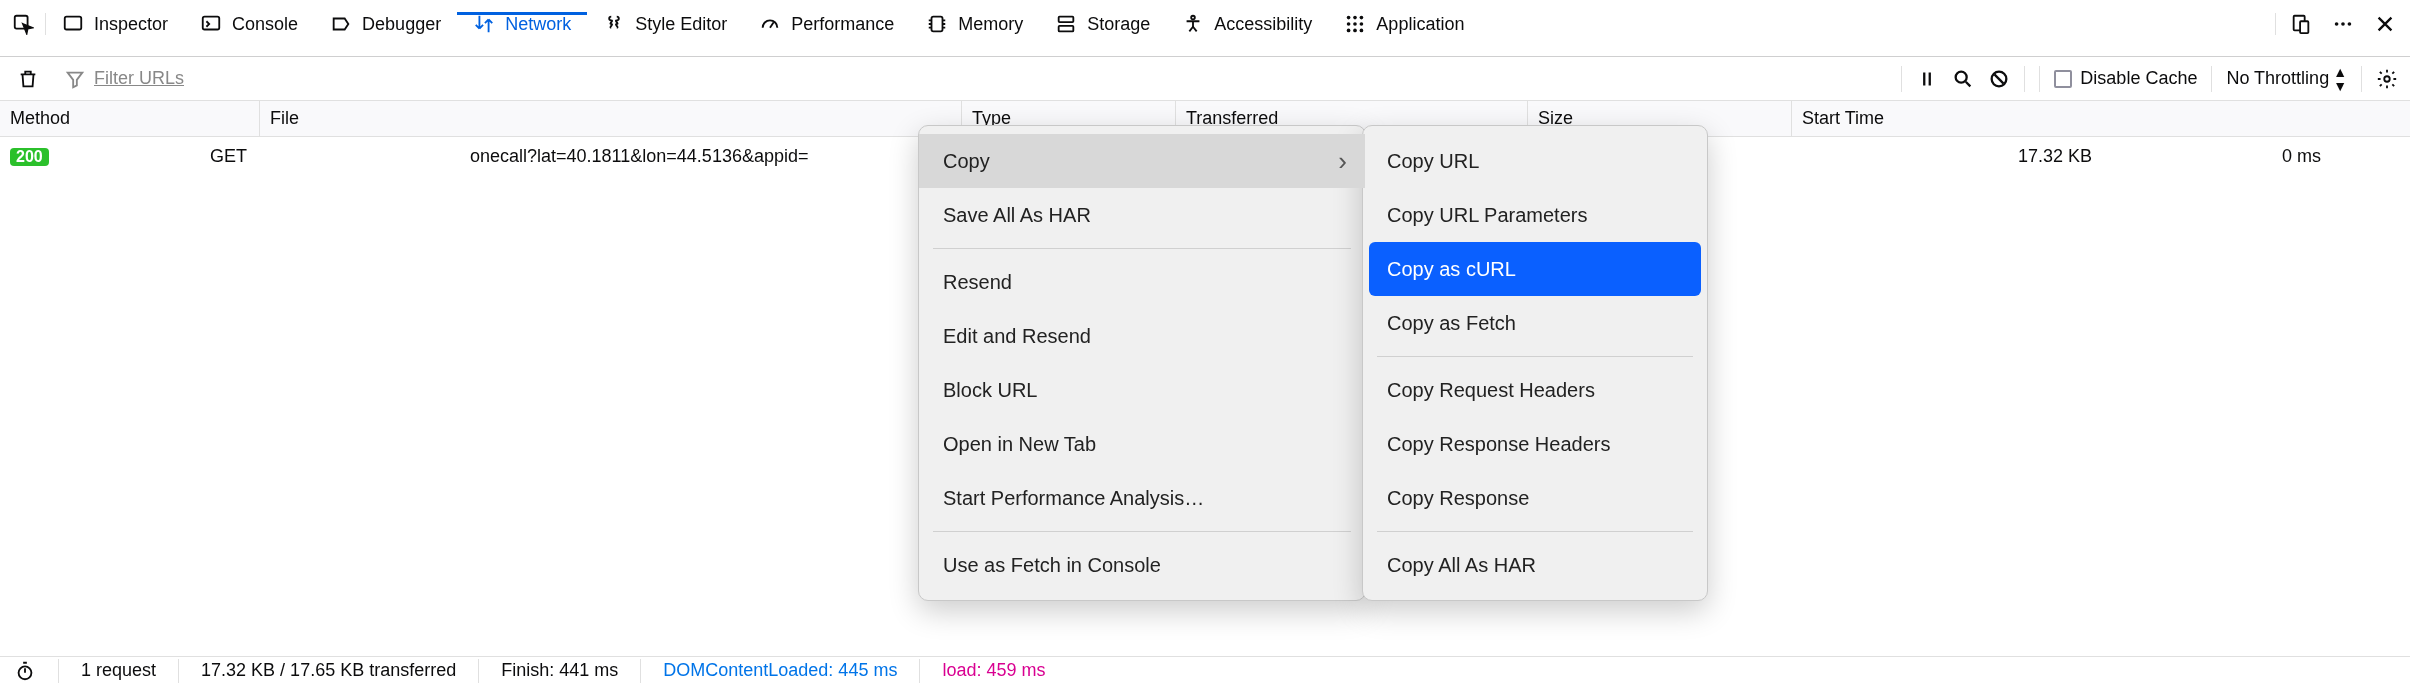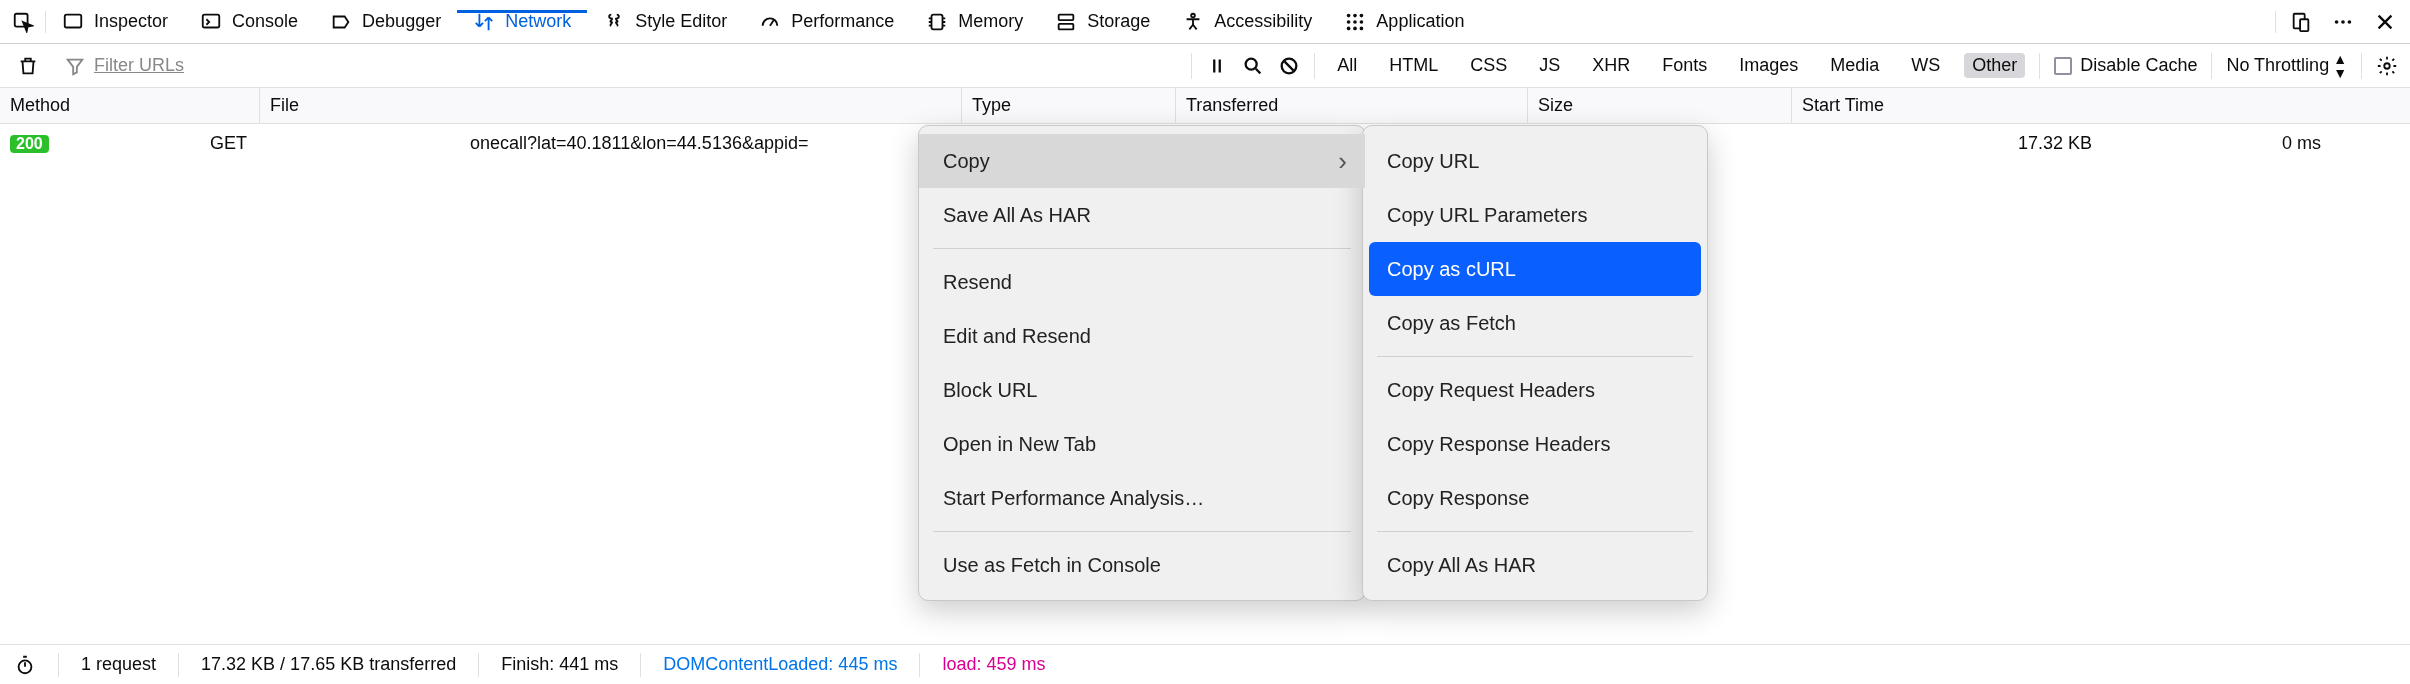--- a/index.html
+++ b/index.html
@@ -1,19 +1,19 @@
 <!DOCTYPE html>
 <html><head>
 <meta charset="utf-8">
 <style>
 * { margin:0; padding:0; box-sizing:border-box; font-family:-apple-system,BlinkMacSystemFont,"Segoe UI",Helvetica,Arial,sans-serif; }
 body { background:#fff; font-size:18px; color:#0c0c0d; width:2410px; }
 
 
-.tab-bar { height:44px; display:flex; border-bottom:1px solid #cfcfd0; align-items:center; }
+.tab-bar { height:44px; display:flex; border-bottom:1px solid #cfcfd0; align-items:flex-start;margin-top:13px; }
 .tab-bar .tab { display:flex; align-items:center; gap:10px; padding:0 16px; cursor:pointer; position:relative; }
 .tab-bar .tab.active { color:#0061e0; }
 .tab-bar .tab.active::before { content:""; position:absolute; top:-1px; left:0; right:0; height:3px; background:#0061e0; }
 .tab-bar .spacer { flex:1; }
 .tab-bar .right { display:flex; align-items:center; gap:20px; padding:0 14px; border-left:1px solid #e0e0e0; }
 .icon { display:inline-flex; width:22px; height:22px; align-items:center; justify-content:center; }
 .icon svg { width:22px; height:22px; }
 .pick-btn { width:46px; display:flex; align-items:center; justify-content:center; border-right:1px solid #e0e0e0; }
 
 
@@ -43,21 +43,21 @@
 .ctx-area { position:absolute; top:125px; left:918px; display:flex; }
 .menu { background:#f0f0f0; border:1px solid #c8c8c8; border-radius:10px; box-shadow:0 10px 30px rgba(0,0,0,.2); padding:8px 0; min-width:448px; }
 .menu .item { height:54px; display:flex; align-items:center; padding:0 24px; cursor:pointer; font-size:20px; position:relative; color:#222; }
 .menu .item.arrow::after { content:"›"; font-size:26px; position:absolute; right:18px; color:#555; }
 .menu .item.hover { background:#d8d8d8; }
 .menu .item.selected { background:#0a60ff; color:#fff; border-radius:6px; margin:0 6px; padding:12px 18px; }
 .menu .sep { height:1px; background:#d0d0d0; margin:6px 14px; }
 .submenu { margin-left:-4px; min-width:346px; }
 
 
-.status-bar { position:fixed; bottom:0; left:0; right:0; height:40px; border-top:1px solid #e0e0e0; display:flex; align-items:center; gap:22px; padding:0 14px; background:#fff; font-size:18px; }
+.status-bar { position:fixed; bottom:0; left:0; right:0; height:28px; border-top:1px solid #e0e0e0; display:flex; align-items:center; gap:22px; padding:0 14px; background:#fff; font-size:18px; }
 .status-bar .sep { width:1px; height:24px; background:#e0e0e0; }
 .dom-loaded { color:#0074e8; }
 .load-time { color:#d90091; }
 </style>
 </head>
 <body>
 
 <div class="tab-bar">
   <div class="pick-btn">
     <span class="icon">
@@ -213,32 +213,20 @@
         <path d="M15 15l5 5"></path>
       </svg>
     </span>
   <span class="icon">
       <svg viewBox="0 0 24 24" fill="none" stroke="currentColor" stroke-width="2.5">
         <circle cx="12" cy="12" r="8"></circle>
         <path d="M7 7l10 10"></path>
       </svg>
     </span>
   <div class="tb-divider"></div>
-  <div class="type-filters">
-    <span>All</span>
-    <span>HTML</span>
-    <span>CSS</span>
-    <span>JS</span>
-    <span>XHR</span>
-    <span>Fonts</span>
-    <span>Images</span>
-    <span>Media</span>
-    <span>WS</span>
-    <span class="active">Other</span>
-  </div>
   <div class="tb-divider"></div>
   <div class="disable-cache">
     <span class="cb"></span>
     <span>Disable Cache</span>
   </div>
   <div class="tb-divider"></div>
   <div class="throttle">
     <span>No Throttling</span>
     <span style="font-size:14px;line-height:1">▲<br>▼</span>
   </div>

